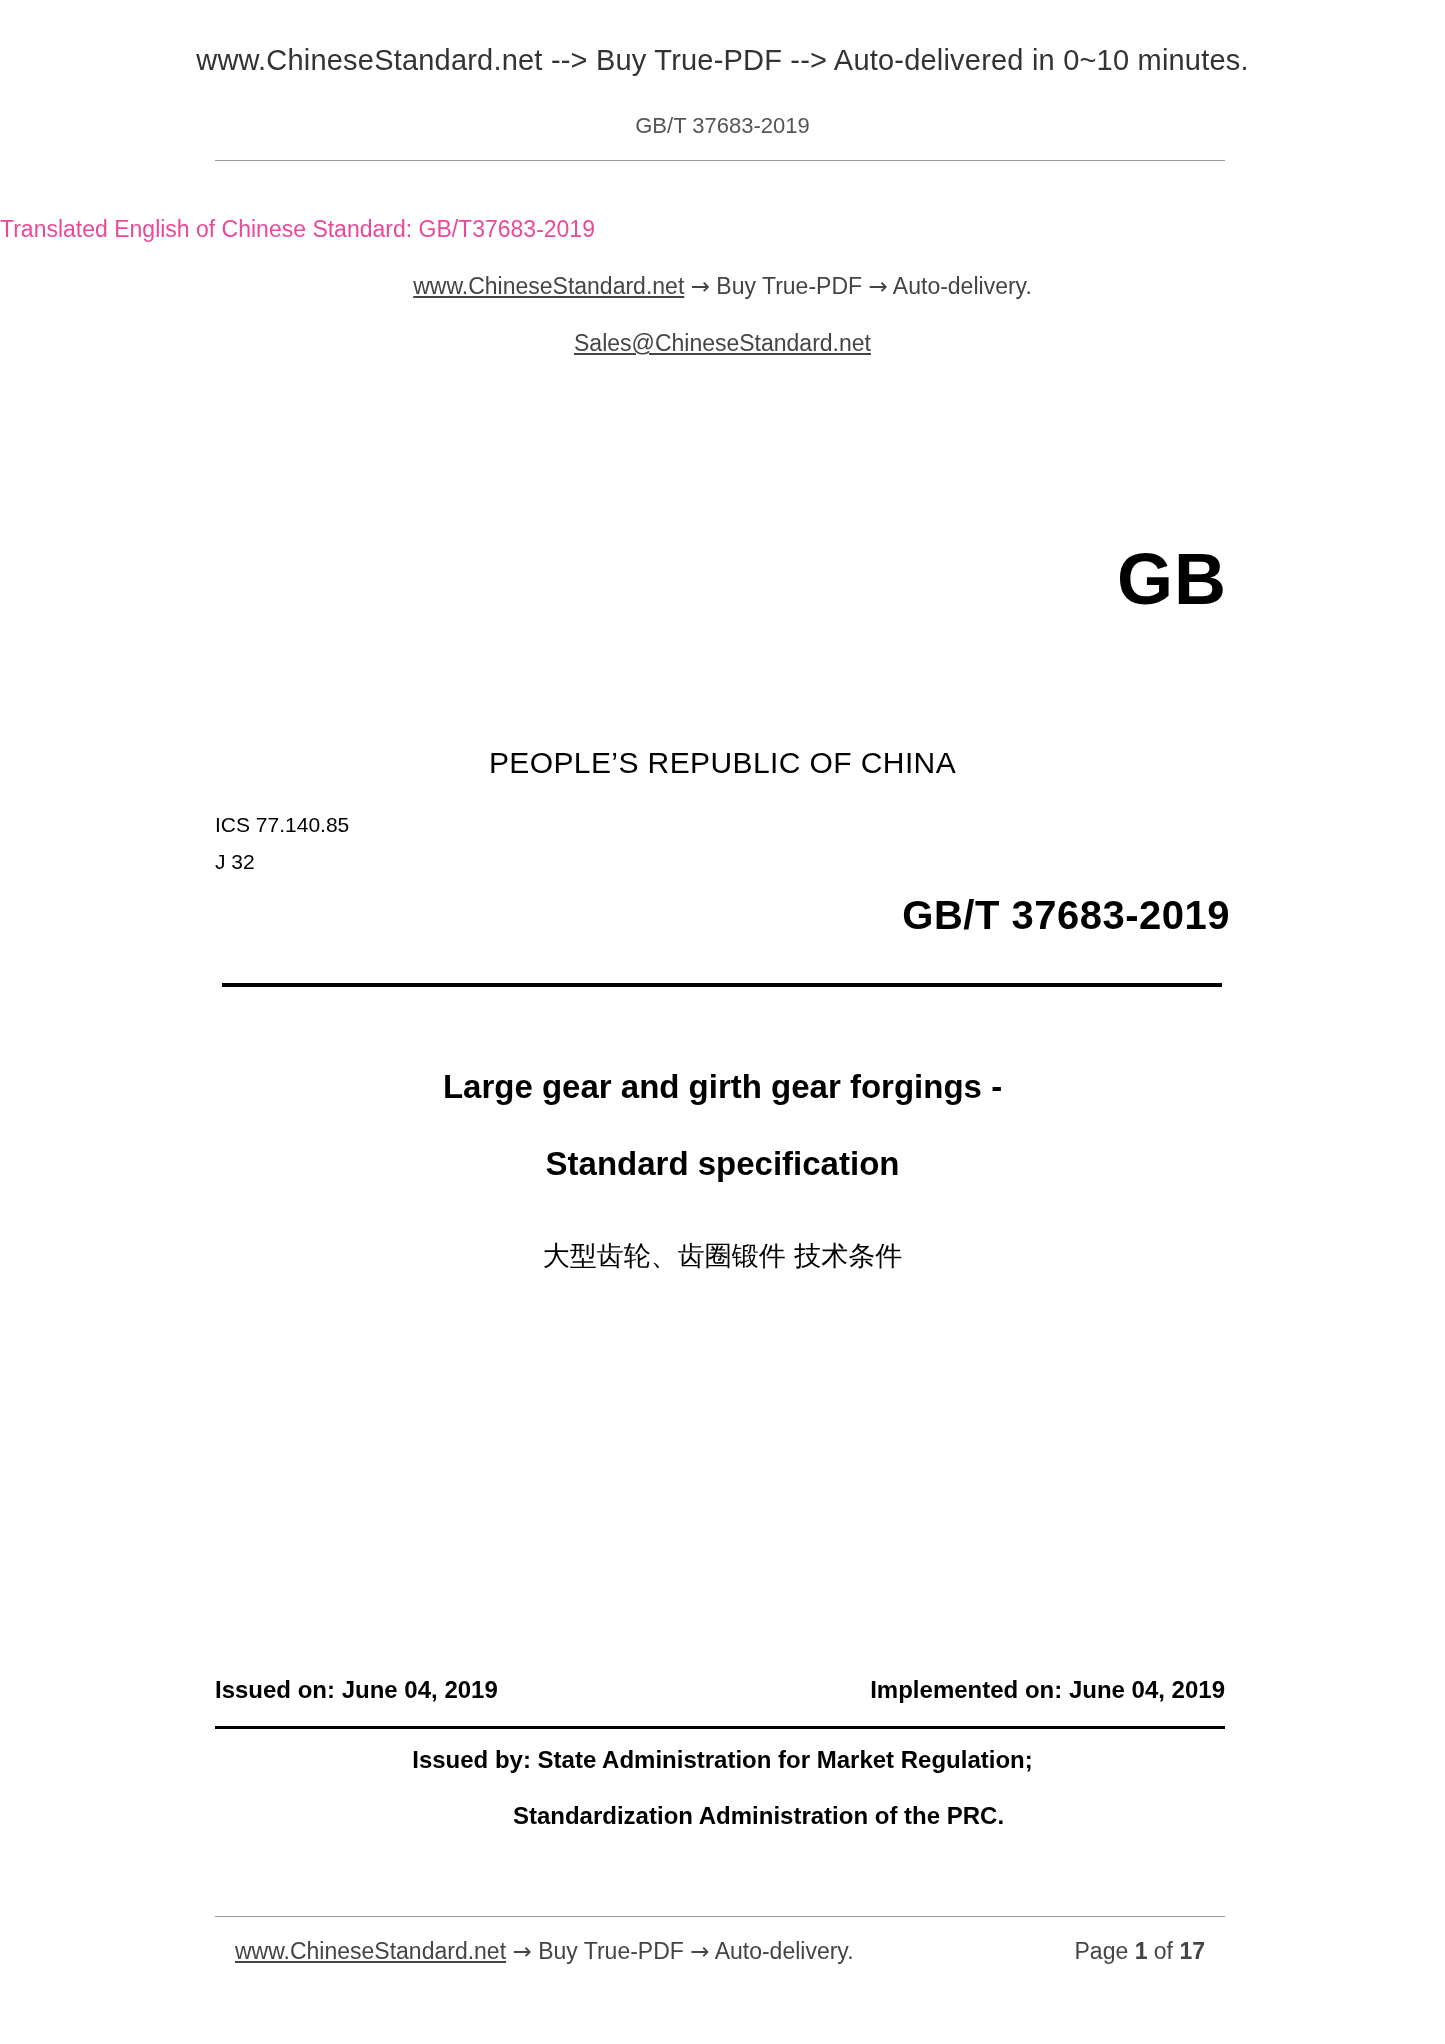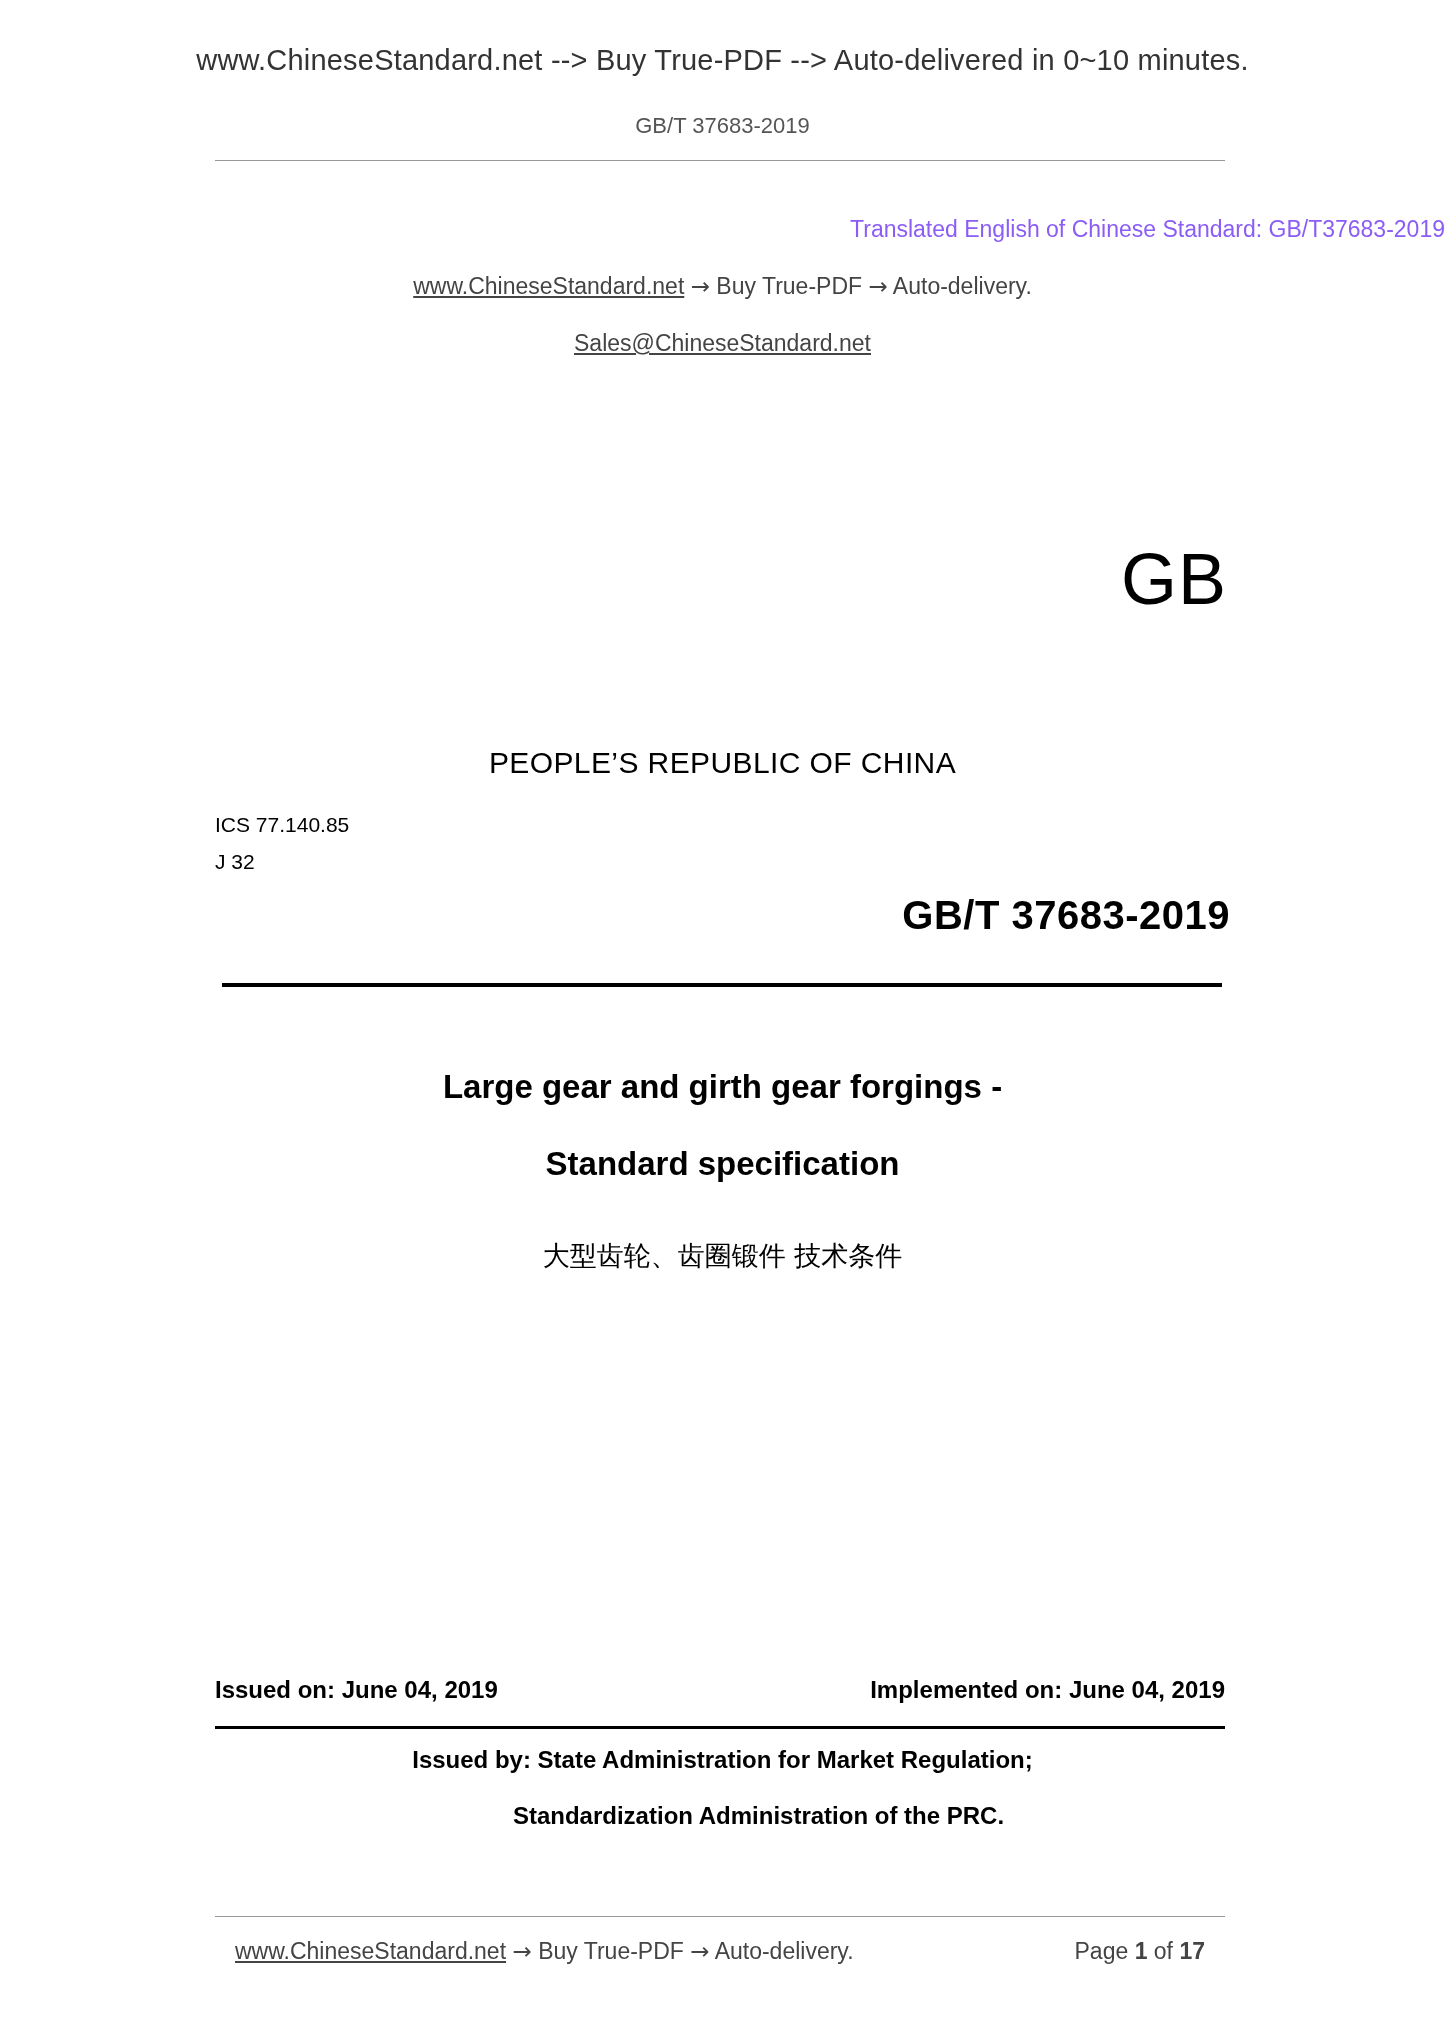--- a/index.html
+++ b/index.html
@@ -43,23 +43,23 @@
     top: 152px;
     left: 215px;
     width: 1010px;
     border-top: 1px solid #999999;
   }
   .trans-line {
     position: absolute;
     top: 208px;
     left: 0;
     width: 100%;
-    text-align: right;
+    text-align: left;
     font-size: 23px;
-    color: #8b5cf6;
+    color: #ec4899;
   }
   .site-line {
     position: absolute;
     top: 265px;
     left: 0;
     width: 100%;
     text-align: center;
     font-size: 23px;
     color: #444444;
   }
@@ -76,21 +76,21 @@
     width: 100%;
     text-align: center;
     font-size: 23px;
     color: #444444;
   }
   .gb-mark {
     position: absolute;
     top: 530px;
     right: 218px;
     font-size: 72px;
-    font-weight: normal;
+    font-weight: bold;
     letter-spacing: 1px;
   }
   .nat-1 {
     position: absolute;
     top: 662px;
     left: 0;
     width: 100%;
     text-align: center;
     font-size: 30px;
     letter-spacing: 0.4px;

